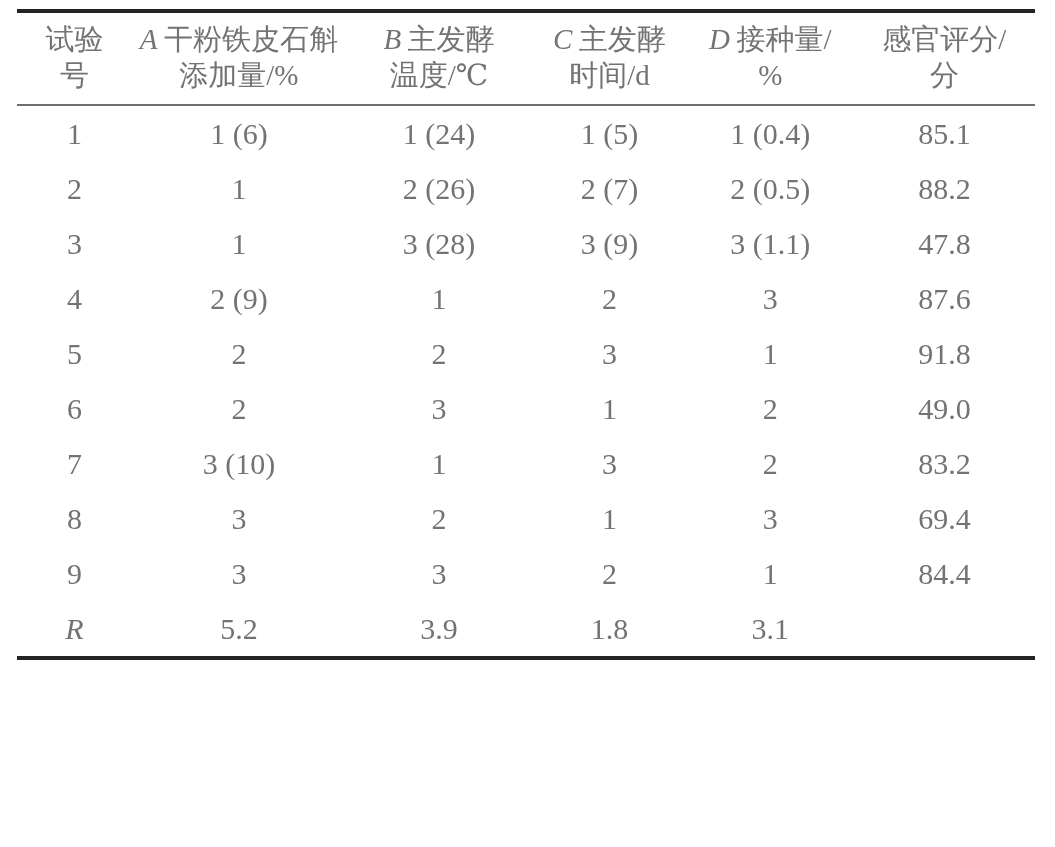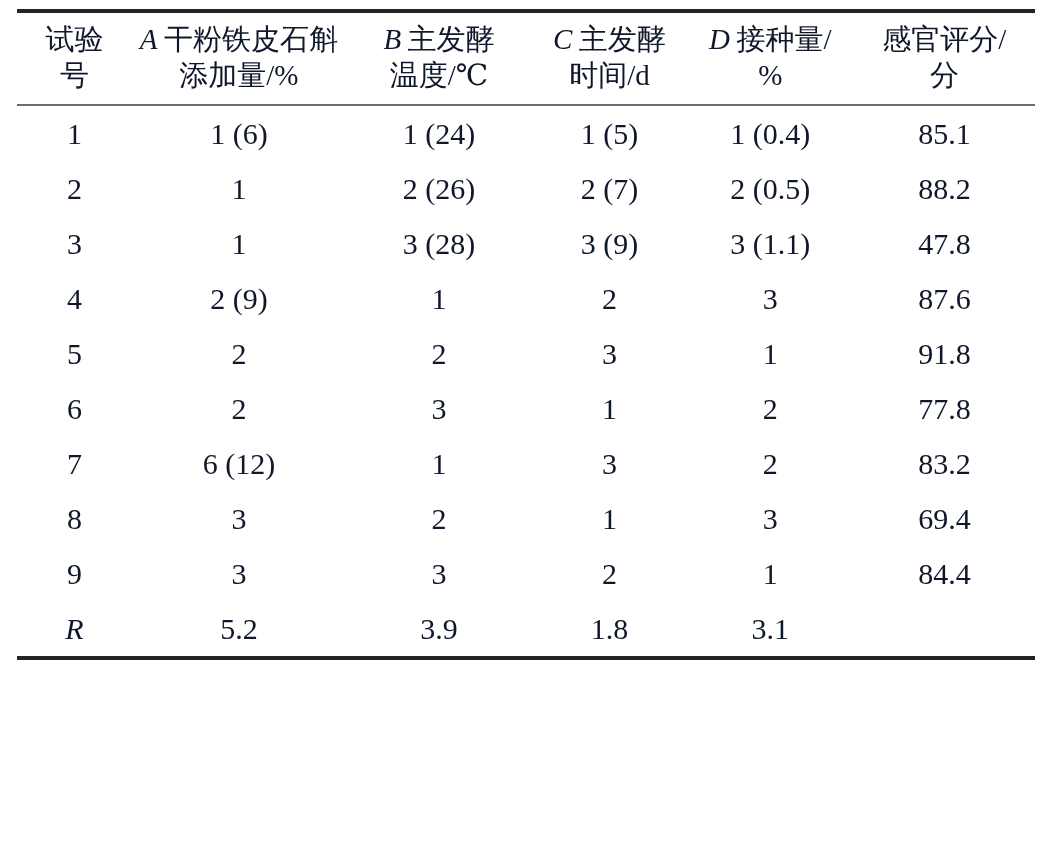--- a/index.html
+++ b/index.html
@@ -7,21 +7,21 @@
     padding: 0;
     background: #ffffff;
   }
   .page {
     width: 1055px;
     height: 847px;
     background: #ffffff;
     box-sizing: border-box;
     padding: 9px 20px 0 17px;
     font-family: "Liberation Serif", "DejaVu Serif", serif;
-    color: #0f172a;
+    color: #737373;
     overflow: hidden;
   }
   table.otable {
     width: 100%;
     border-collapse: collapse;
     table-layout: fixed;
     border-top: 4px solid #242424;
     border-bottom: 4px solid #242424;
   }
   col.c1 { width: 11.3%; }
@@ -144,25 +144,25 @@
           <td>3</td>
           <td>1</td>
           <td>91.8</td>
         </tr>
         <tr>
           <td><span>6</span></td>
           <td>2</td>
           <td>3</td>
           <td>1</td>
           <td>2</td>
-          <td>77.8</td>
+          <td>49.0</td>
         </tr>
         <tr>
           <td><span>7</span></td>
-          <td>6 (12)</td>
+          <td>3 (10)</td>
           <td>1</td>
           <td>3</td>
           <td>2</td>
           <td>83.2</td>
         </tr>
         <tr>
           <td><span>8</span></td>
           <td>3</td>
           <td>2</td>
           <td>1</td>

